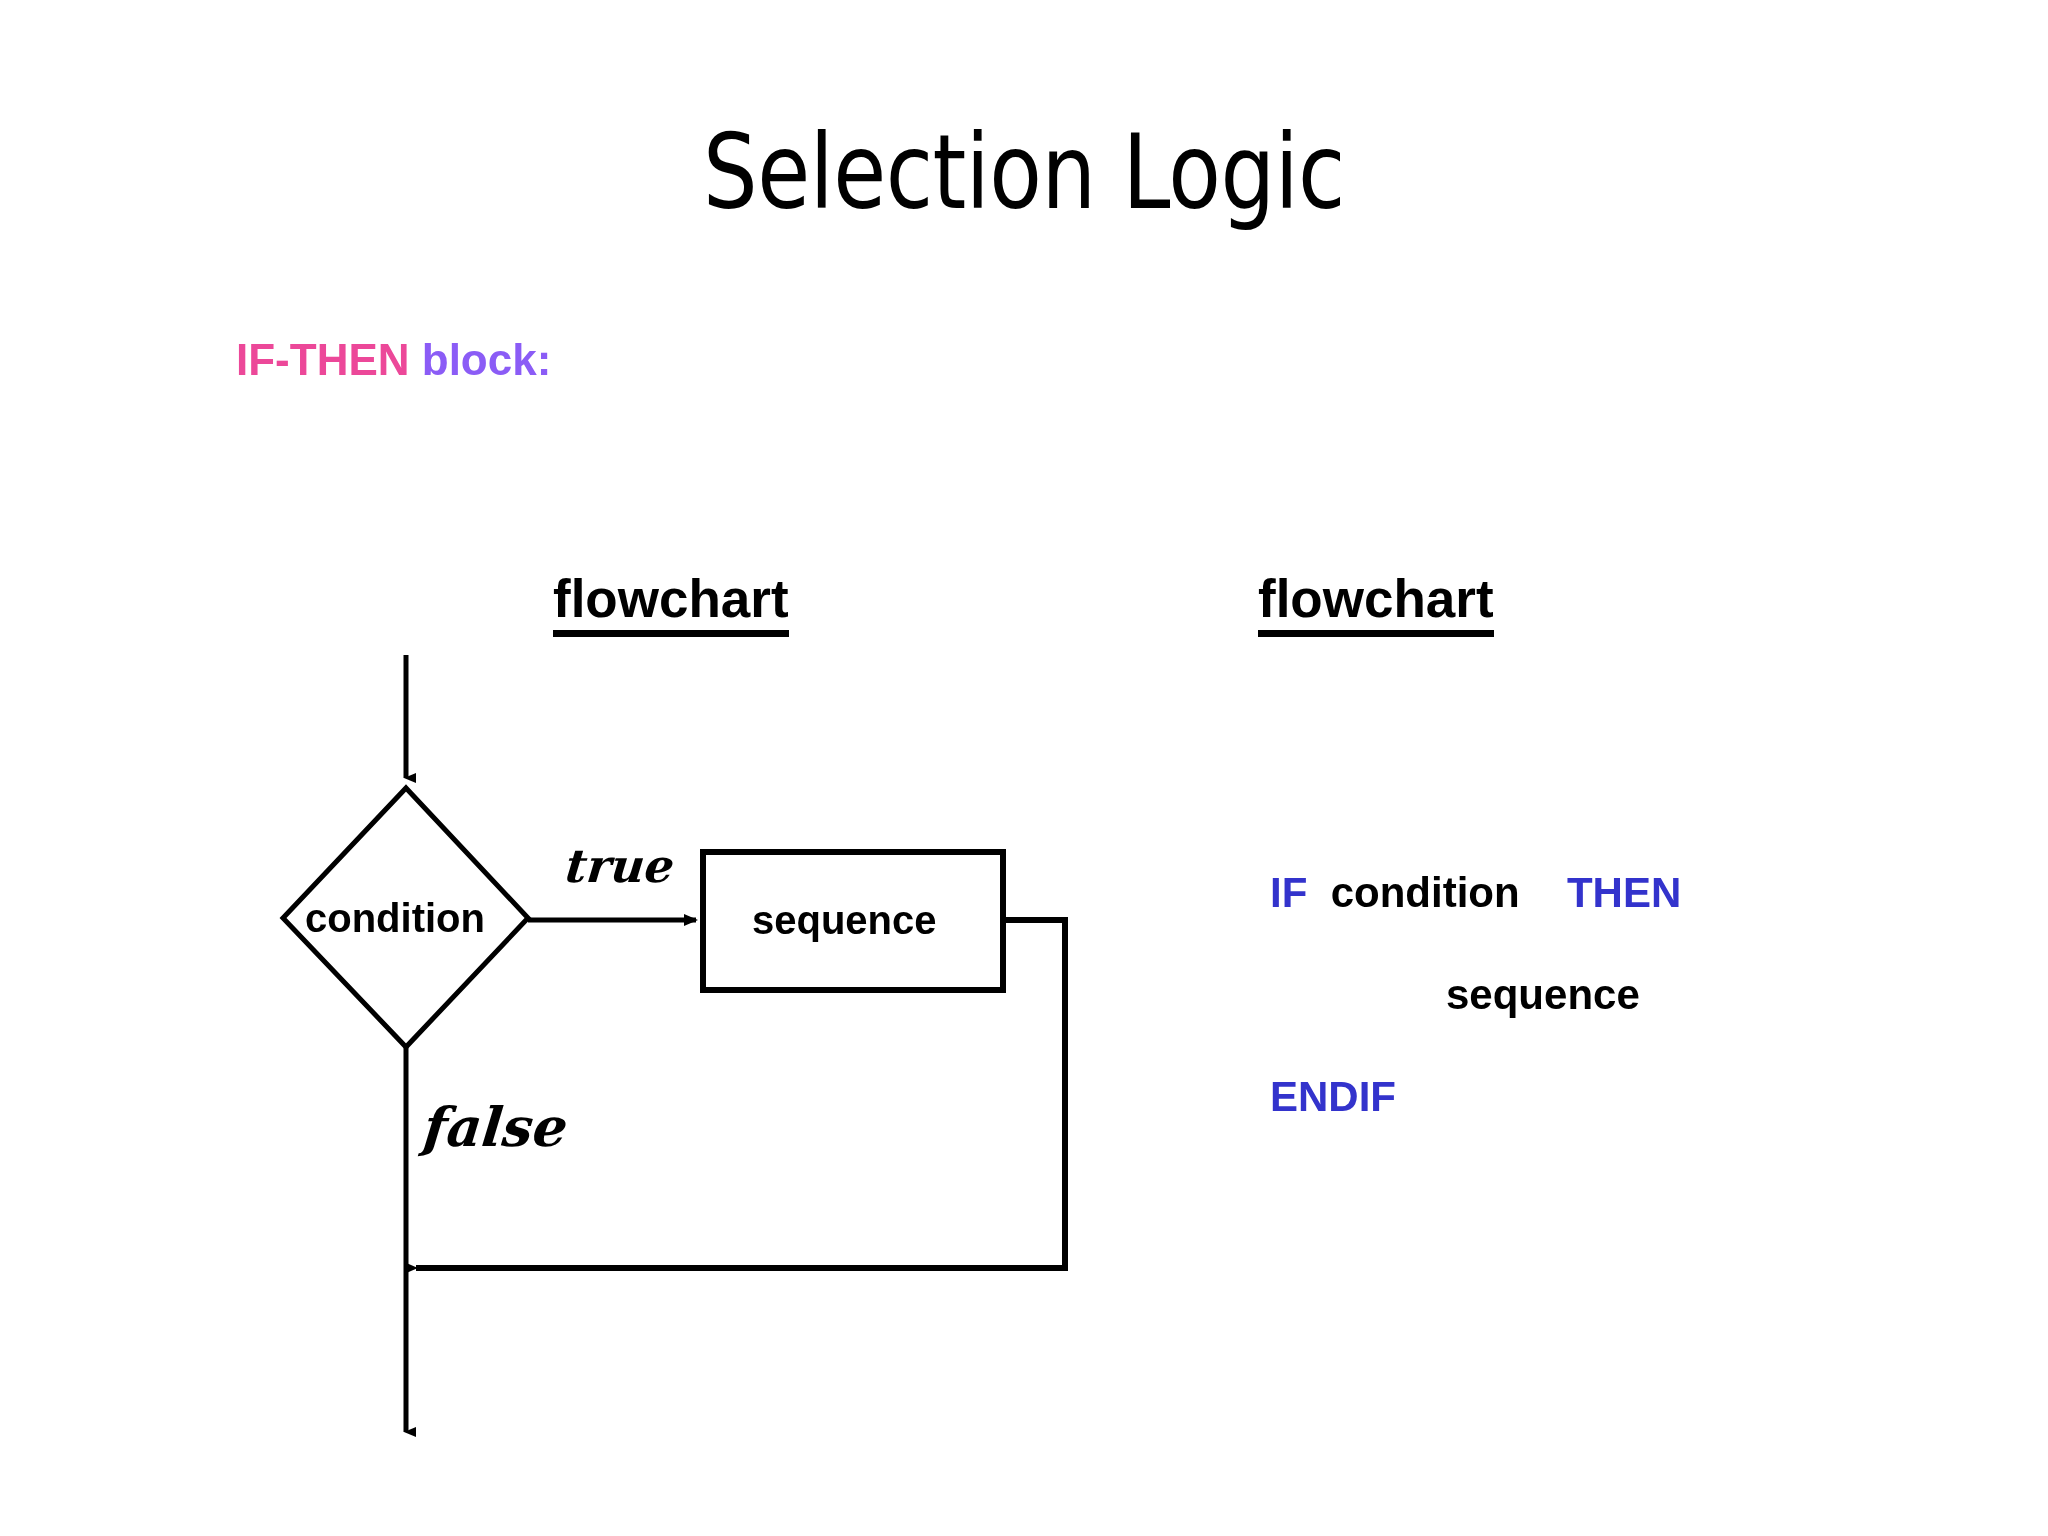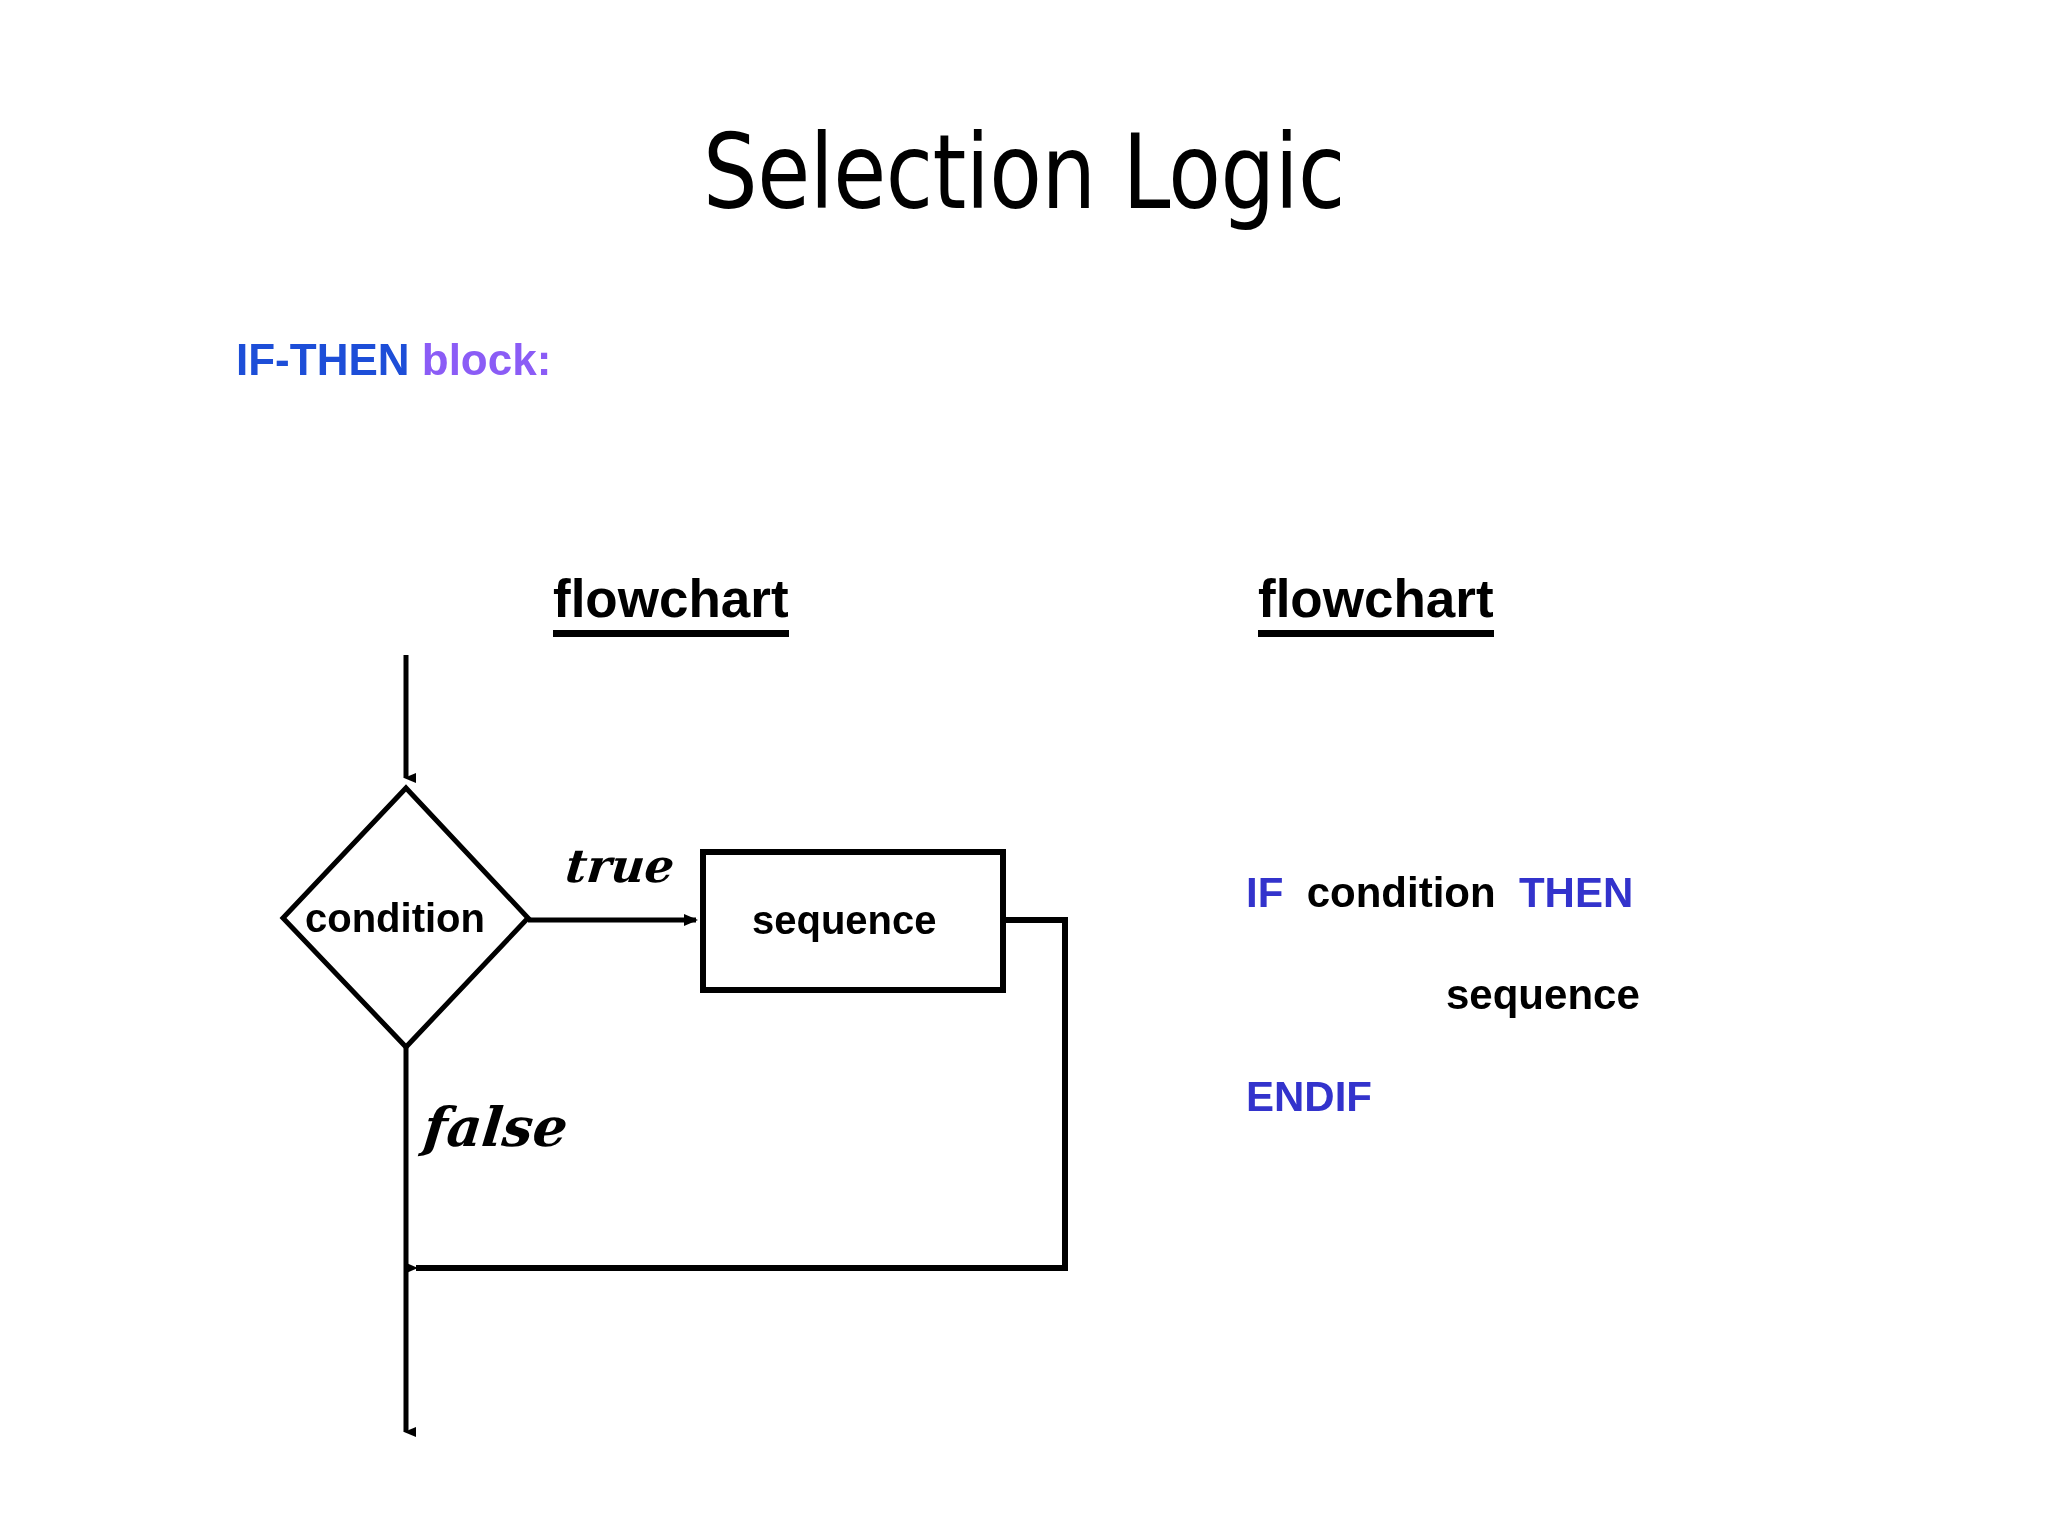--- a/index.html
+++ b/index.html
@@ -40,21 +40,21 @@
   #block-heading {
     position: absolute;
     left: 236px;
     top: 338px;
     font-family: "Liberation Sans", sans-serif;
     font-weight: bold;
     font-size: 44px;
     line-height: 1.0;
     white-space: nowrap;
   }
-  #block-heading .kw { color: #1d4ed8; }
+  #block-heading .kw { color: #ec4899; }
   #block-heading .rest { color: #8b5cf6; }
 
   
   .col-header {
     position: absolute;
     font-family: "Liberation Sans", sans-serif;
     font-weight: bold;
     font-size: 53px;
     color: #000000;
     line-height: 1.0;
@@ -127,21 +127,21 @@
     font-family: "Liberation Sans", sans-serif;
     font-weight: bold;
     font-size: 42px;
     line-height: 1.0;
   }
   .pc-line {
     white-space: pre;
     margin-bottom: 60px;
   }
   .pc-line:last-child { margin-bottom: 0; }
-  .pc-kw { color: #3333CC; }
+  .pc-kw { color: #3333CC; margin-left: 24px; }
   .pc-id { color: #000000; }
   .pc-indent { display: inline-block; width: 200px; }
 
   
   #page-number {
     position: absolute;
     left: 1908px;
     top: 1448px;
     font-family: "Liberation Sans", sans-serif;
     font-size: 34px;

